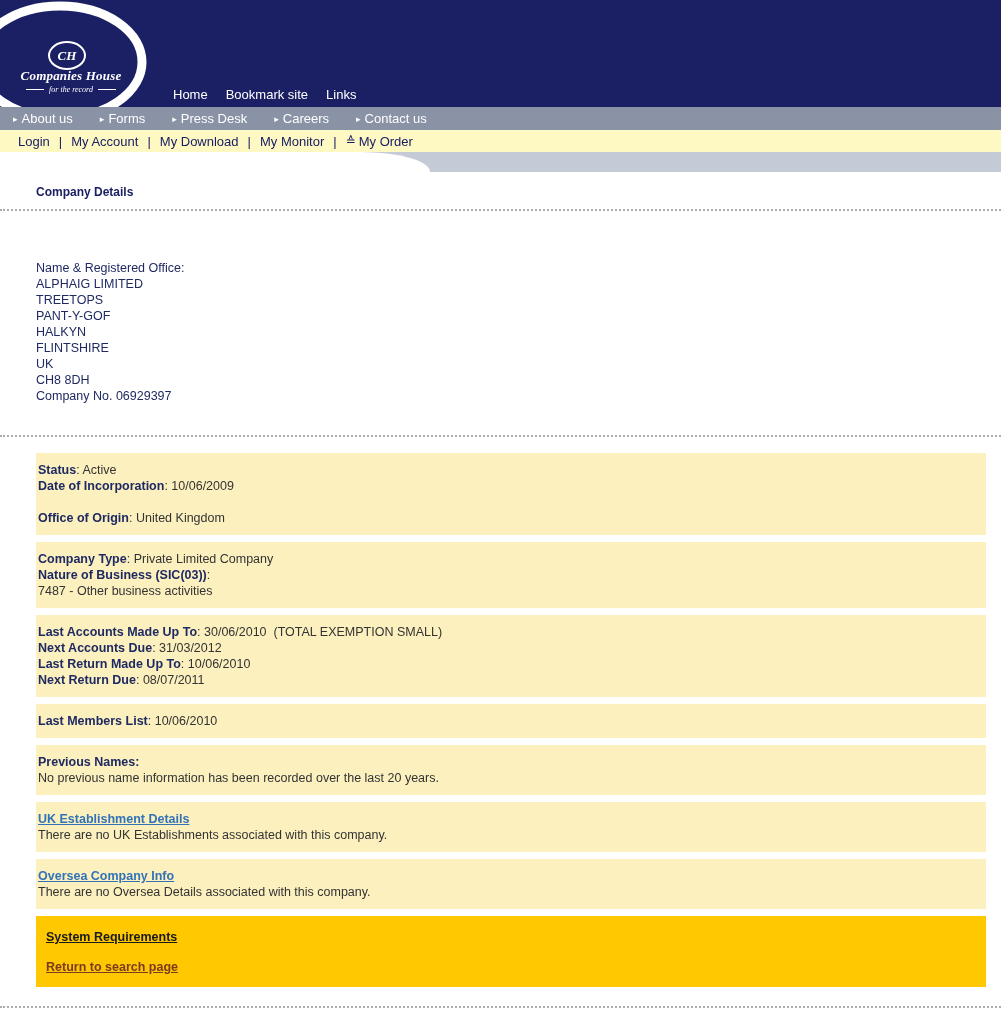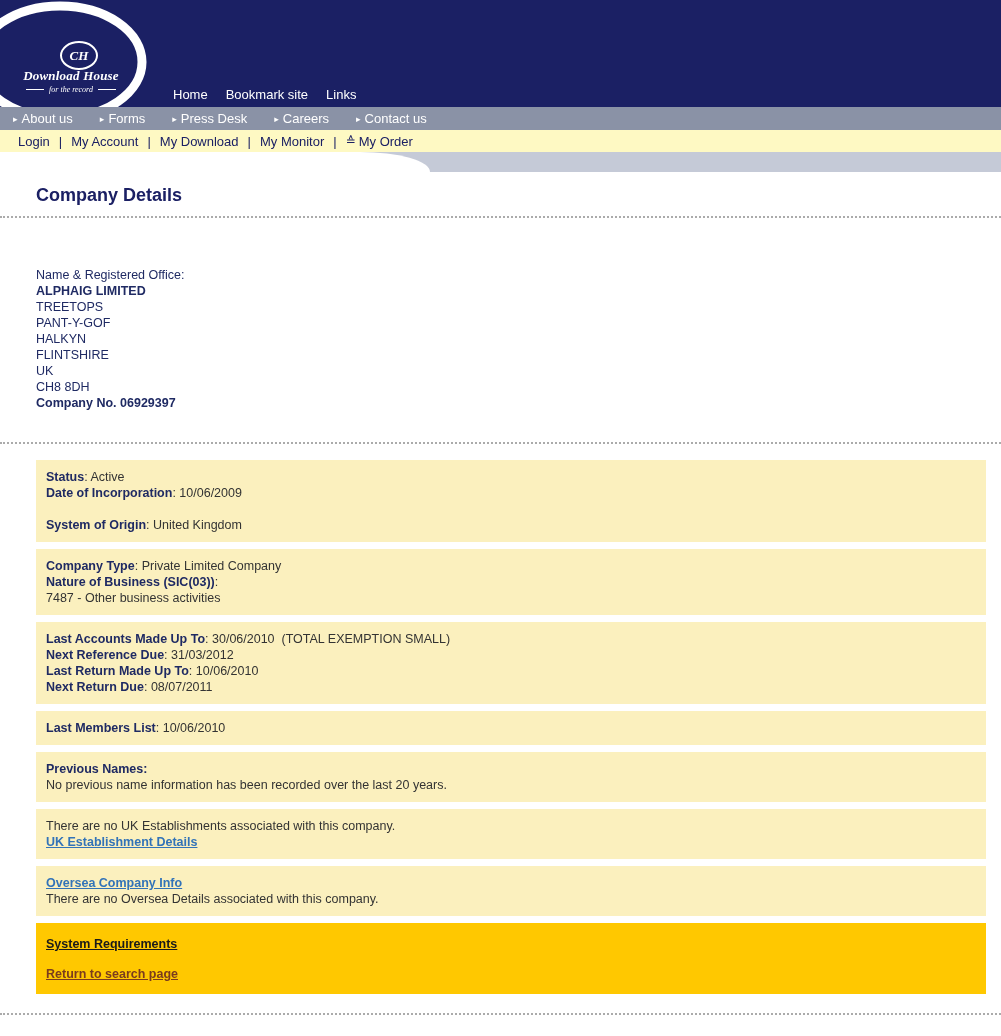--- a/index.html
+++ b/index.html
@@ -6,21 +6,21 @@
   html,body { background:#fff; }
   body {
     width:1001px; height:1036px; margin:0 auto; position:relative;
     font-family:"Liberation Sans", sans-serif; font-size:12px; color:#333;
   }
 
   
   .hdr { position:relative; height:107px; background:#1B2064; overflow:hidden; }
   .swoosh { position:absolute; left:-14px; top:0; }
   .emblem {
-    position:absolute; left:60px; top:41px; width:38px; height:29px;
+    position:absolute; left:48px; top:41px; width:38px; height:29px;
     border:2px solid #fff; border-radius:50%;
     display:flex; align-items:center; justify-content:center;
     color:#fff; font-family:"Liberation Serif", serif; font-style:italic;
     font-weight:bold; font-size:13px;
   }
   .logo-name {
     position:absolute; left:8px; top:68px; width:126px; text-align:center;
     color:#fff; font-family:"Liberation Serif", serif; font-style:italic;
     font-weight:bold; font-size:13px; letter-spacing:.2px;
   }
@@ -55,30 +55,30 @@
   .nav-login .order-ic { font-size:12px; line-height:1; }
 
   
   .band { height:20px; background:#C5CAD7; position:relative; }
   .band-curve {
     position:absolute; left:0; top:0; width:430px; height:20px; background:#fff;
     border-top-right-radius:70px 20px;
   }
 
   
-  .page-title { margin:13px 0 0 36px; color:#1B2064; font-size:18px; font-weight:bold; }
+  .page-title { margin:13px 0 0 36px; color:#1B2064; font-size:12px; font-weight:bold; }
   .dotted { border-top:2px dotted #ABABAB; height:0; }
   .dot1 { margin-top:10px; }
   .addr { margin:49px 0 0 36px; color:#1F2A63; line-height:16px; font-size:12.5px; }
-  .addr .b { font-weight:bold; }
+  .addr .b { font-weight:normal; }
   .dot2 { margin-top:31px; }
 
   .main { margin:16px 15px 0 36px; }
   .panel {
-    background:#FBF0BE; padding:9px 10px; margin-bottom:7px;
+    background:#FBF0BE; padding:9px 2px; margin-bottom:7px;
     line-height:16px; font-size:12.5px; color:#333;
   }
   .panel b { color:#1F2A63; }
   .blank-line { height:16px; }
   .panel a.blue {
     color:#3273B8; font-weight:bold; text-decoration:underline; cursor:pointer;
   }
   .gold {
     background:#FFC800; padding:13px 10px 12px 10px; margin-top:0;
   }
@@ -90,21 +90,21 @@
 </head>
 <body>
 
 <div class="hdr">
   <svg class="swoosh" width="230" height="120" viewBox="0 0 230 120">
     <ellipse cx="74" cy="62" rx="82" ry="56" fill="none" stroke="#ffffff" stroke-width="9"></ellipse>
   </svg>
   <div class="emblem">
     <span>CH</span>
   </div>
-  <div class="logo-name">Download House</div>
+  <div class="logo-name">Companies House</div>
   <div class="logo-tag">
     <span class="rule"></span>
     <span>for the record</span>
     <span class="rule"></span>
   </div>
   <div class="top-nav">
     <a>Home</a>
     <a>Bookmark site</a>
     <a>Links</a>
   </div>
@@ -168,48 +168,48 @@
 </div>
 
 <div class="dotted dot2"></div>
 
 <div class="main">
 
   <div class="panel">
     <div><b>Status</b><span>: </span><span>Active</span></div>
     <div><b>Date of Incorporation</b><span>: </span><span>10/06/2009</span></div>
     <div class="blank-line"></div>
-    <div><b>System of Origin</b><span>: </span><span>United Kingdom</span></div>
+    <div><b>Office of Origin</b><span>: </span><span>United Kingdom</span></div>
   </div>
 
   <div class="panel">
     <div><b>Company Type</b><span>: </span><span>Private Limited Company</span></div>
     <div><b>Nature of Business (SIC(03))</b><span>: </span></div>
     <div>7487 - Other business activities</div>
   </div>
 
   <div class="panel">
     <div><b>Last Accounts Made Up To</b><span>: </span><span>30/06/2010&nbsp; (TOTAL EXEMPTION SMALL)</span></div>
-    <div><b>Next Reference Due</b><span>: </span><span>31/03/2012</span></div>
+    <div><b>Next Accounts Due</b><span>: </span><span>31/03/2012</span></div>
     <div><b>Last Return Made Up To</b><span>: </span><span>10/06/2010</span></div>
     <div><b>Next Return Due</b><span>: </span><span>08/07/2011</span></div>
   </div>
 
   <div class="panel">
     <div><b>Last Members List</b><span>: </span><span>10/06/2010</span></div>
   </div>
 
   <div class="panel">
     <div><b>Previous Names:</b></div>
     <div>No previous name information has been recorded over the last 20 years.</div>
   </div>
 
   <div class="panel">
+    <div><a class="blue">UK Establishment Details</a></div>
     <div>There are no UK Establishments associated with this company.</div>
-    <div><a class="blue">UK Establishment Details</a></div>
   </div>
 
   <div class="panel">
     <div><a class="blue">Oversea Company Info</a></div>
     <div>There are no Oversea Details associated with this company.</div>
   </div>
 
   <div class="panel gold">
     <div><a class="sysreq">System Requirements</a></div>
     <div><a class="return">Return to search page</a></div>

